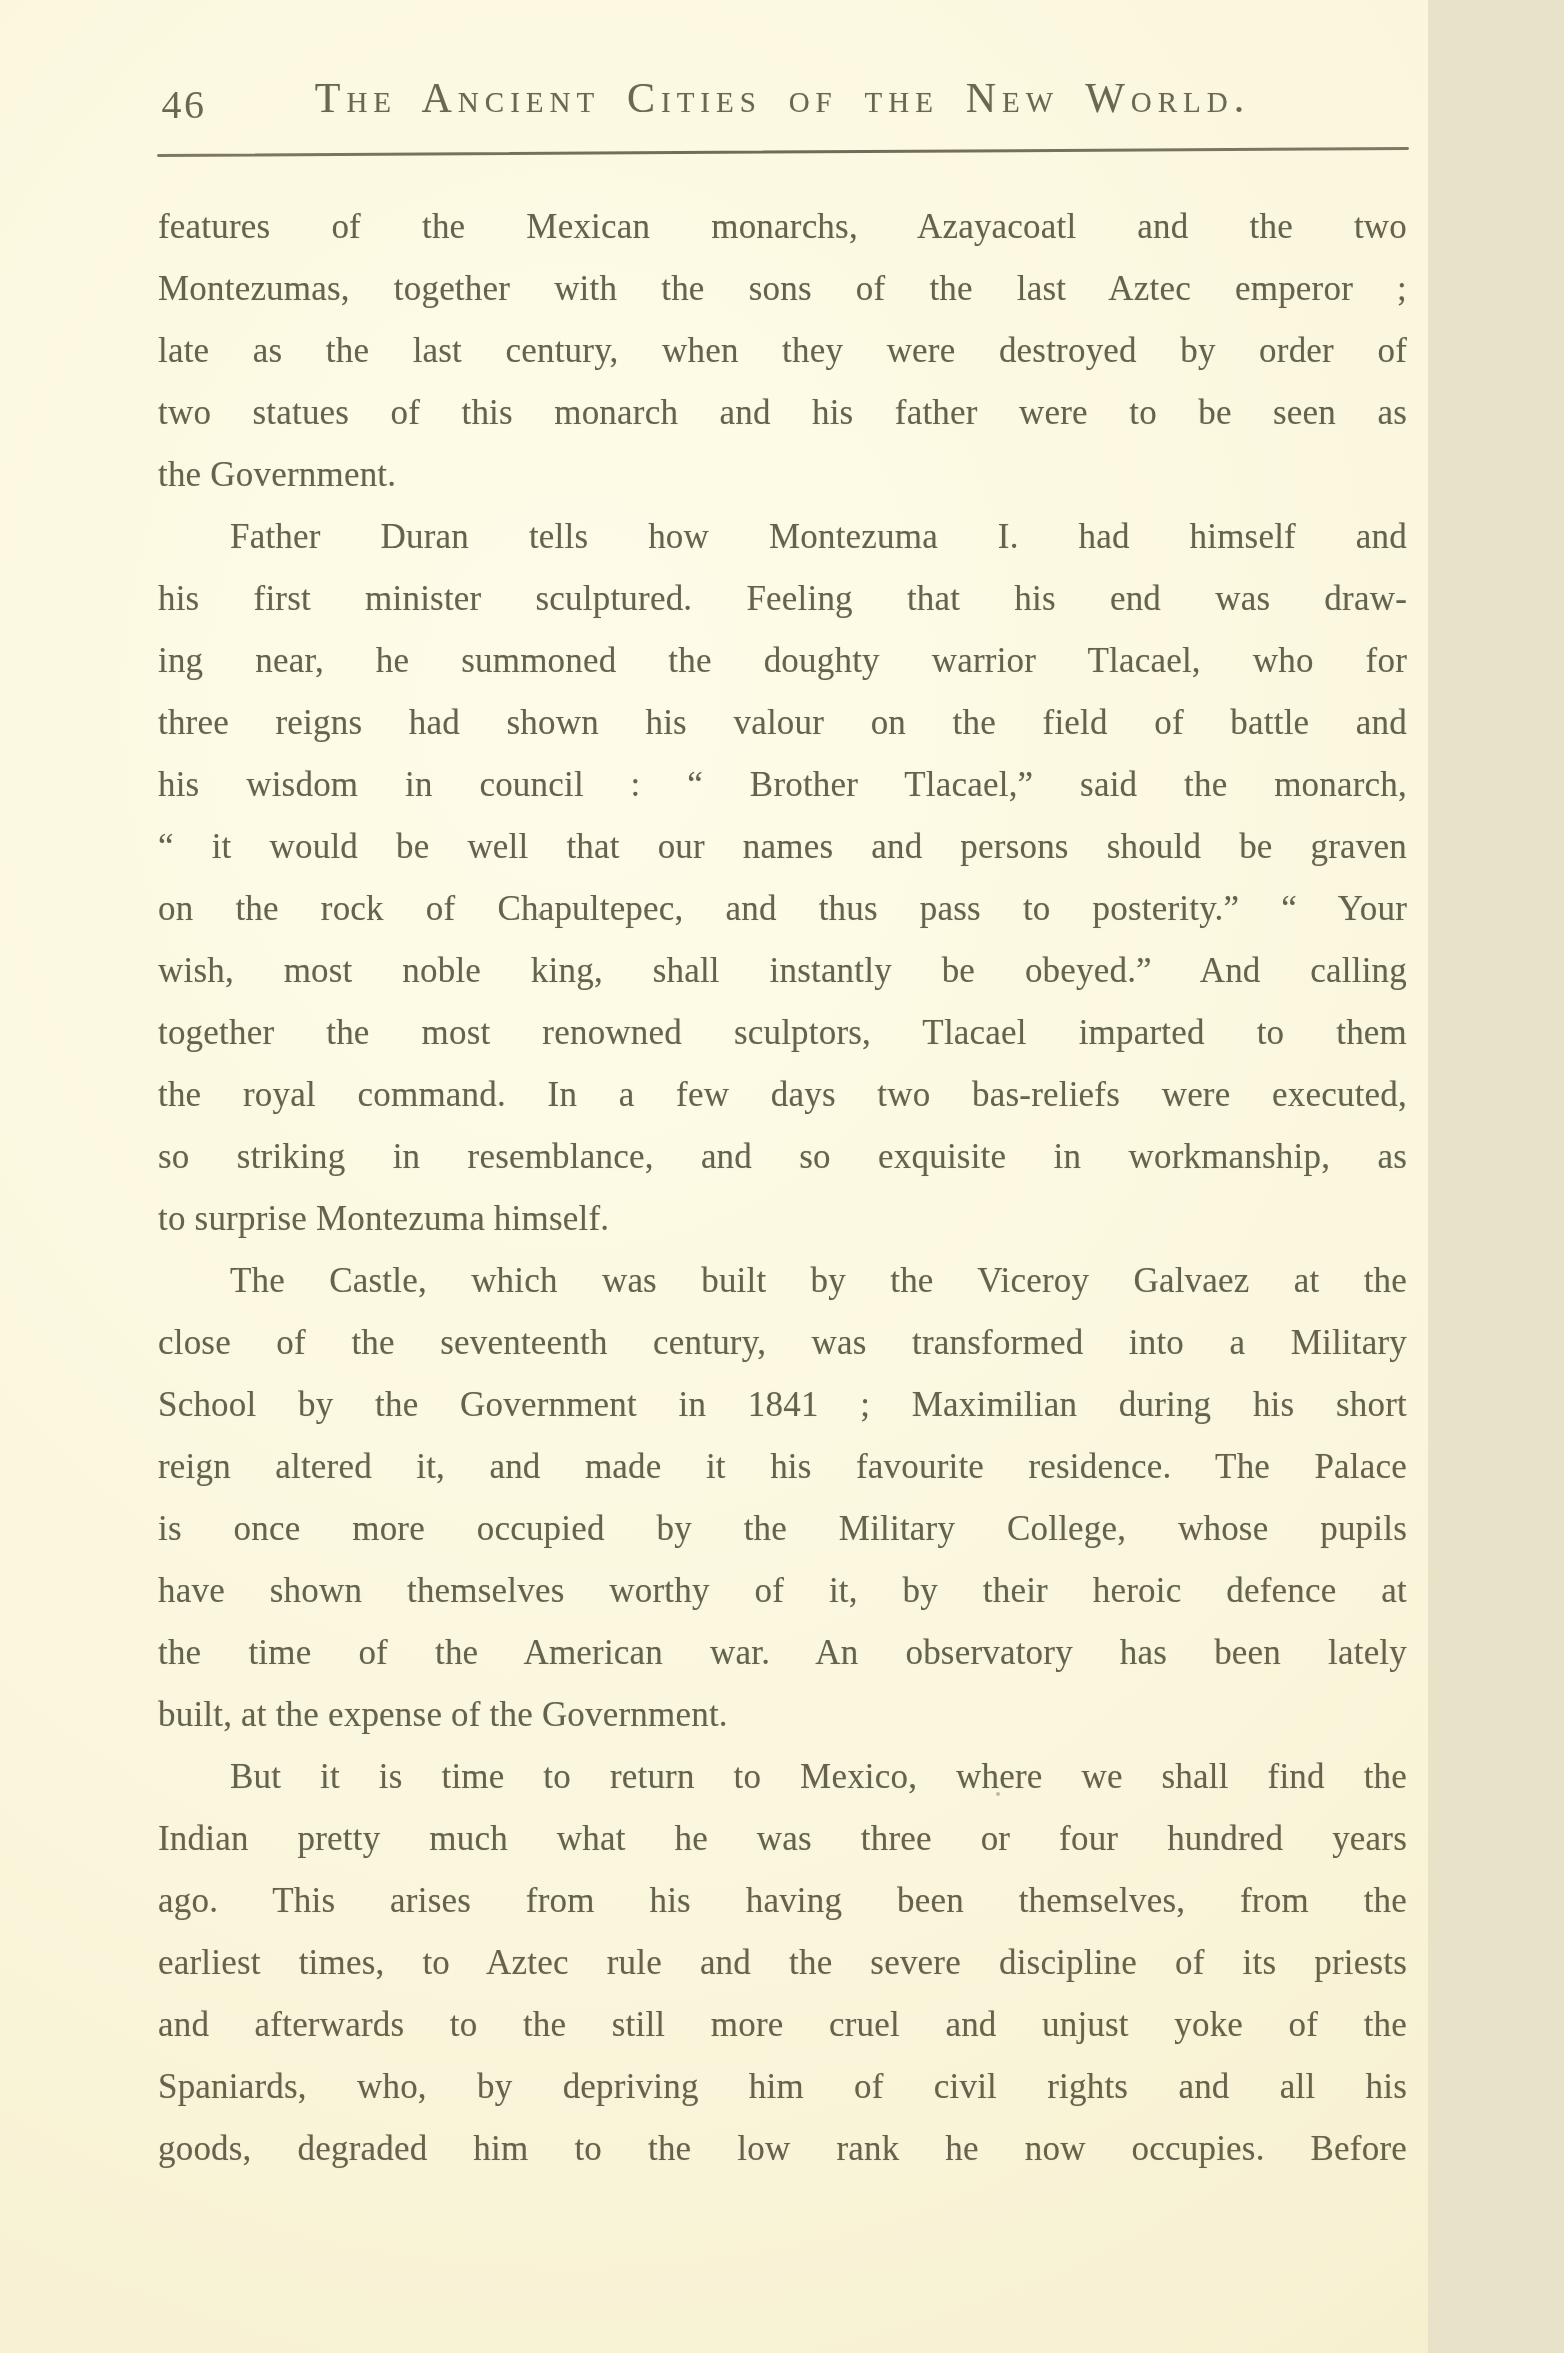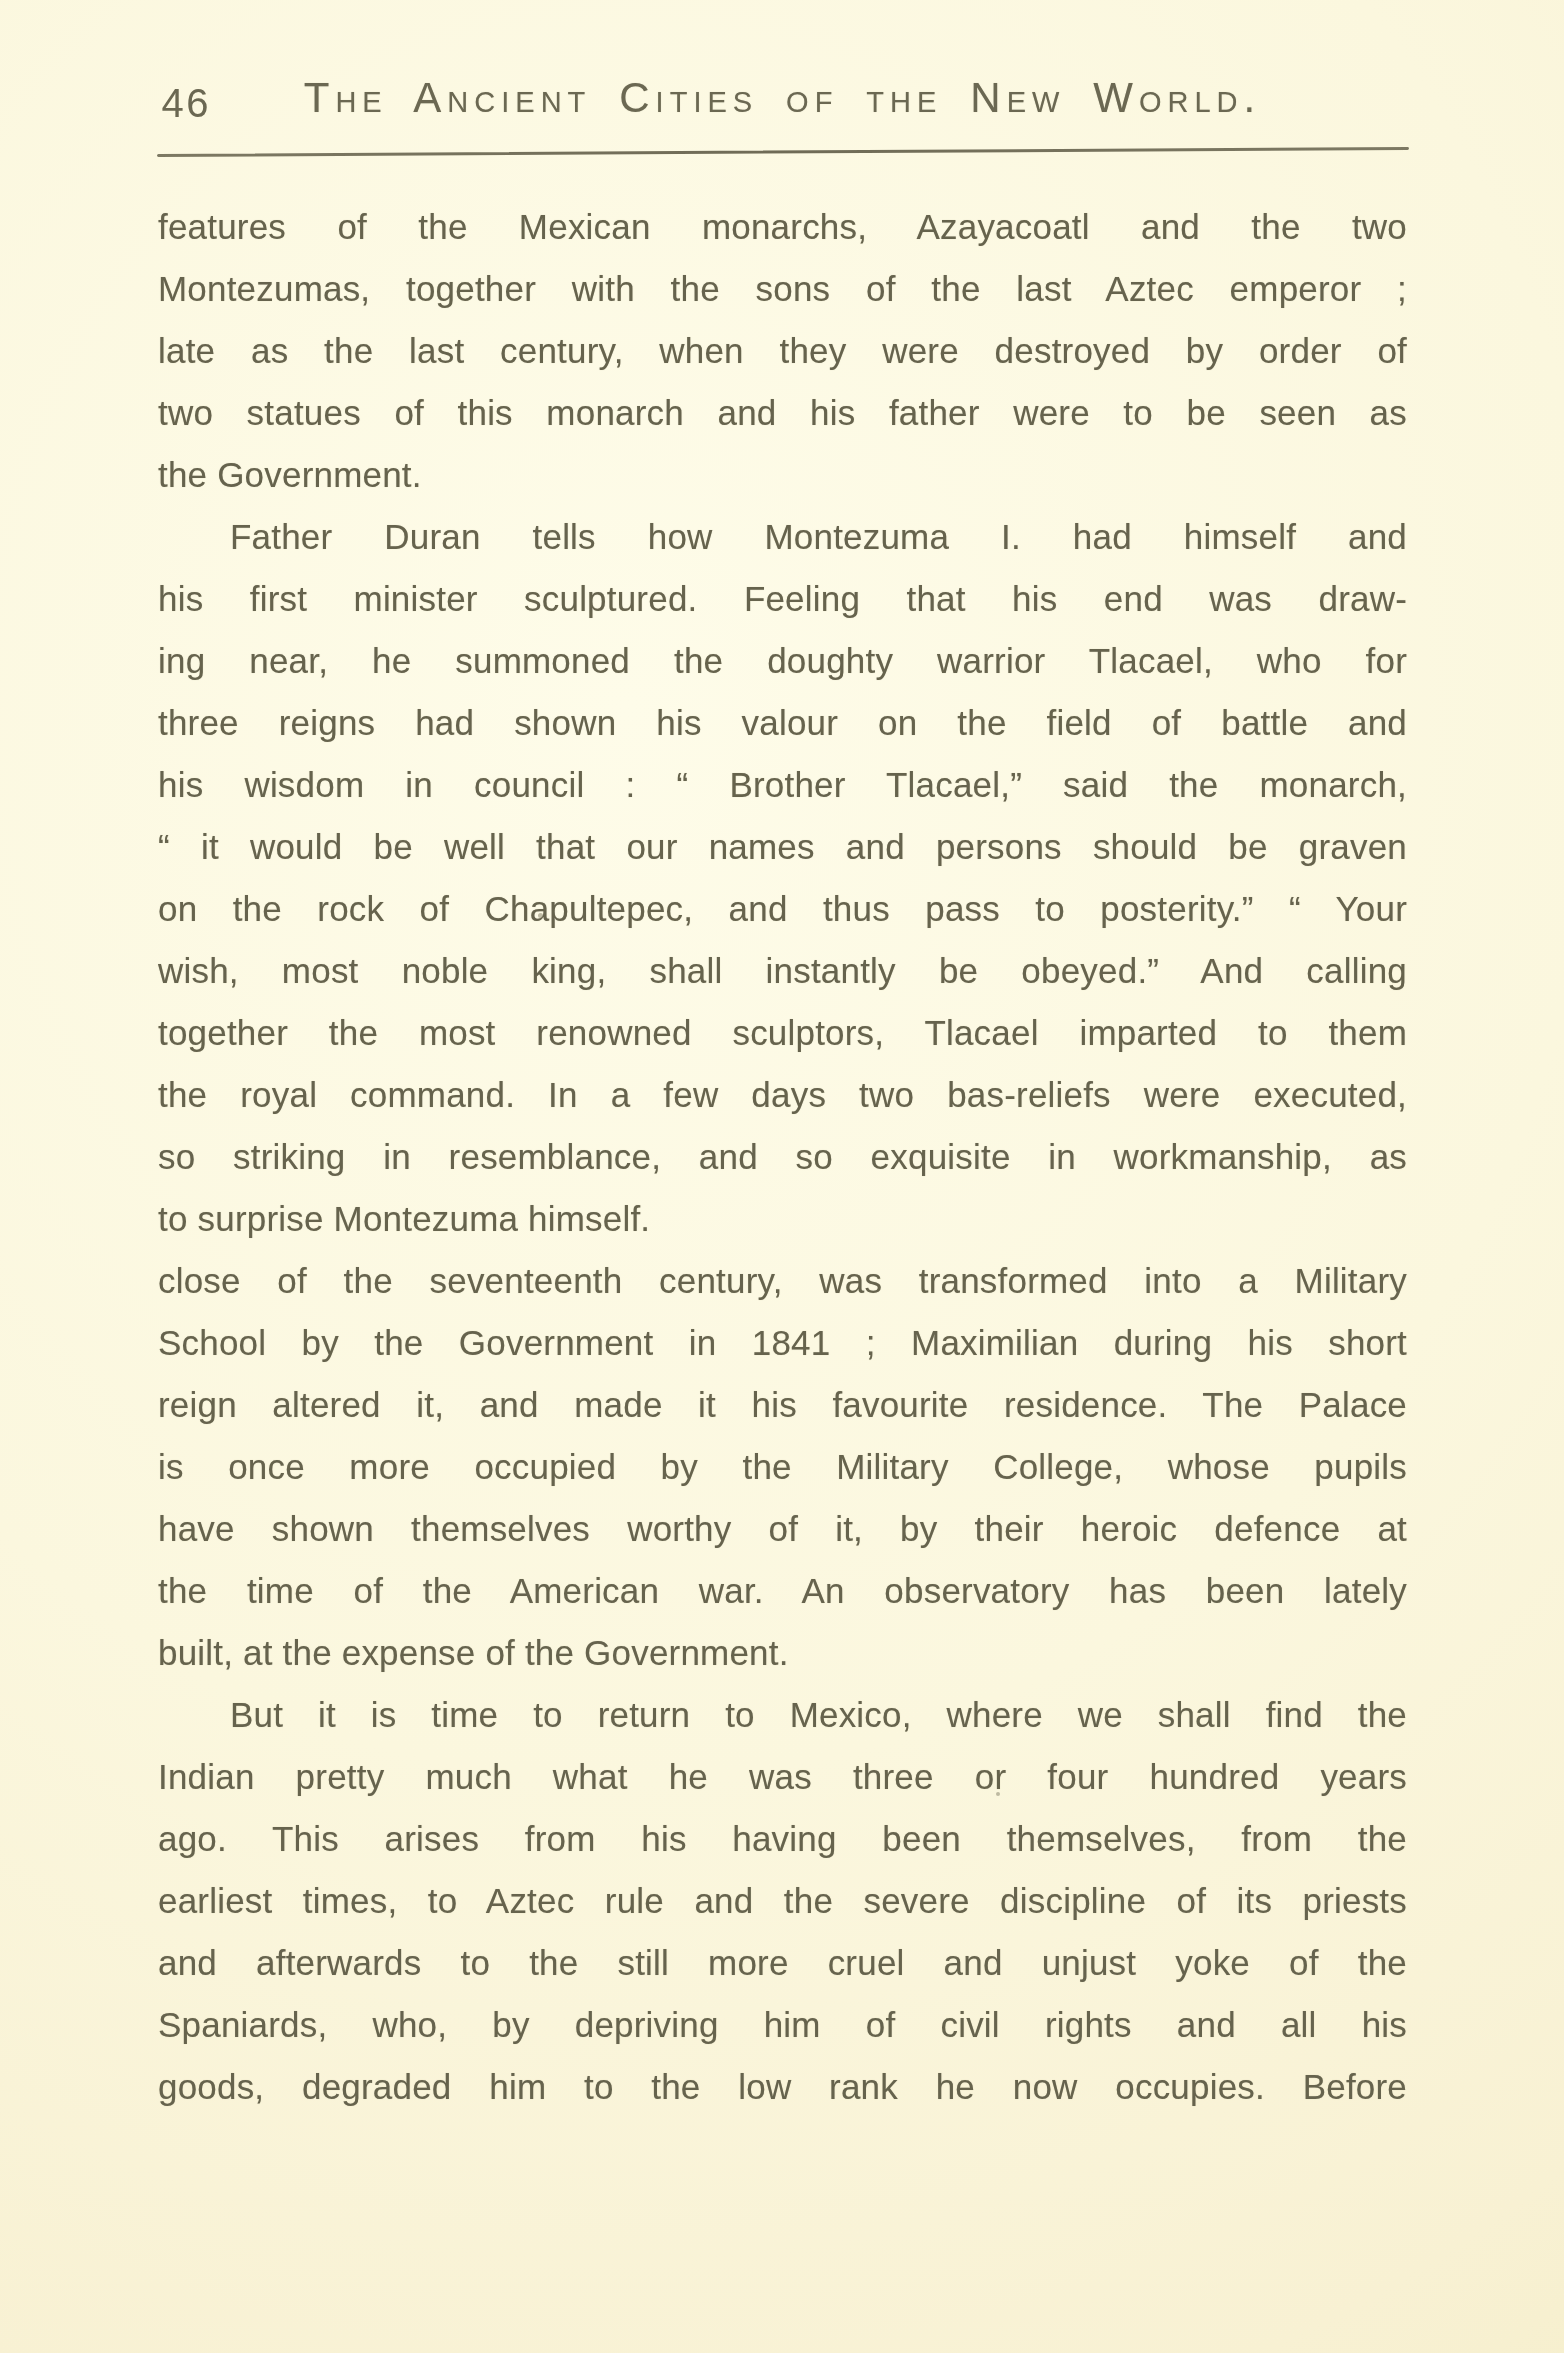--- a/index.html
+++ b/index.html
@@ -1,21 +1,21 @@
 <!DOCTYPE html>
 <html style="font-size:13.7px"><head>
 <meta charset="utf-8">
 <style>
   html,body{margin:0;padding:0;background:#e8e2c8;}
   .page{
     position:relative;
-    width:1564px;height:2354px;
+    width:1428px;height:2354px;
     background:
       radial-gradient(ellipse 130% 95% at 40% 30%, #fefce9 0%, #fbf7de 48%, #f8f1d3 80%, #f4edc7 100%);
-    font-family:Liberation Sans, sans-serif;
+    font-family:Liberation Serif, serif;
     color:#66634d;
     overflow:hidden;
   }
   .header{
     position:absolute;left:158px;top:74px;width:1249px;height:60px;
   }
   .pagenum{
     position:absolute;left:3.4px;top:6.9px;
     font-size:40px;letter-spacing:2.6px;color:#6b6852;
   }
@@ -83,20 +83,21 @@
       <div class="line">“ it would be well that our names and persons should be graven</div>
       <div class="line">on the rock of Chapultepec, and thus pass to posterity.” “ Your</div>
       <div class="line">wish, most noble king, shall instantly be obeyed.” And calling</div>
       <div class="line">together the most renowned sculptors, Tlacael imparted to them</div>
       <div class="line">the royal command. In a few days two bas-reliefs were executed,</div>
       <div class="line">so striking in resemblance, and so exquisite in workmanship, as</div>
       <div class="line end">to surprise Montezuma himself.</div>
     </div>
 
     <div class="para">
+      <div class="line indent">The Castle, which was built by the Viceroy Galvaez at the</div>
       <div class="line">close of the seventeenth century, was transformed into a Military</div>
       <div class="line">School by the Government in 1841 ; Maximilian during his short</div>
       <div class="line">reign altered it, and made it his favourite residence. The Palace</div>
       <div class="line">is once more occupied by the Military College, whose pupils</div>
       <div class="line">have shown themselves worthy of it, by their heroic defence at</div>
       <div class="line">the time of the American war. An observatory has been lately</div>
       <div class="line end">built, at the expense of the Government.</div>
     </div>
 
     <div class="para">

